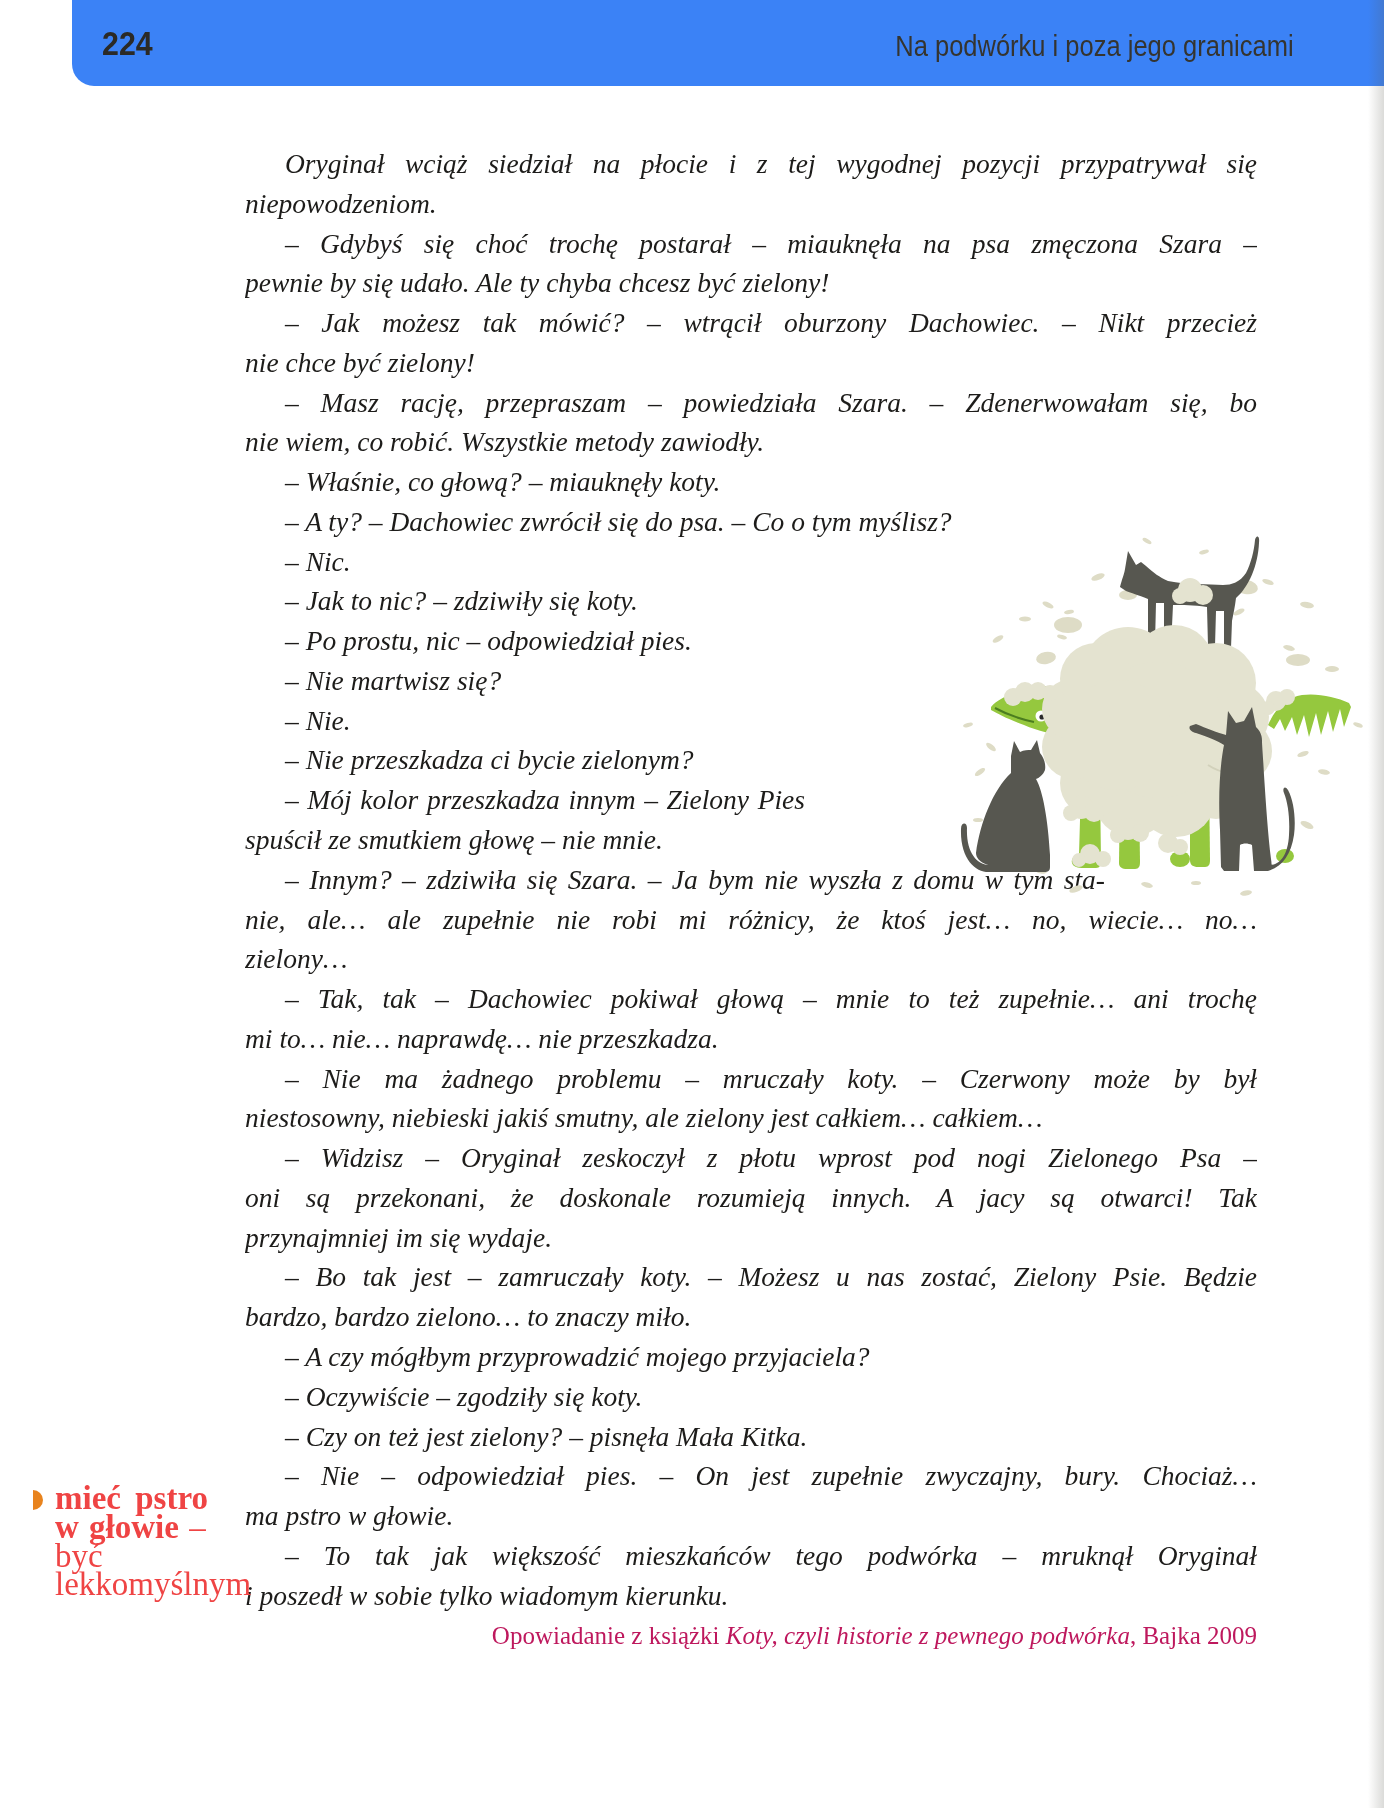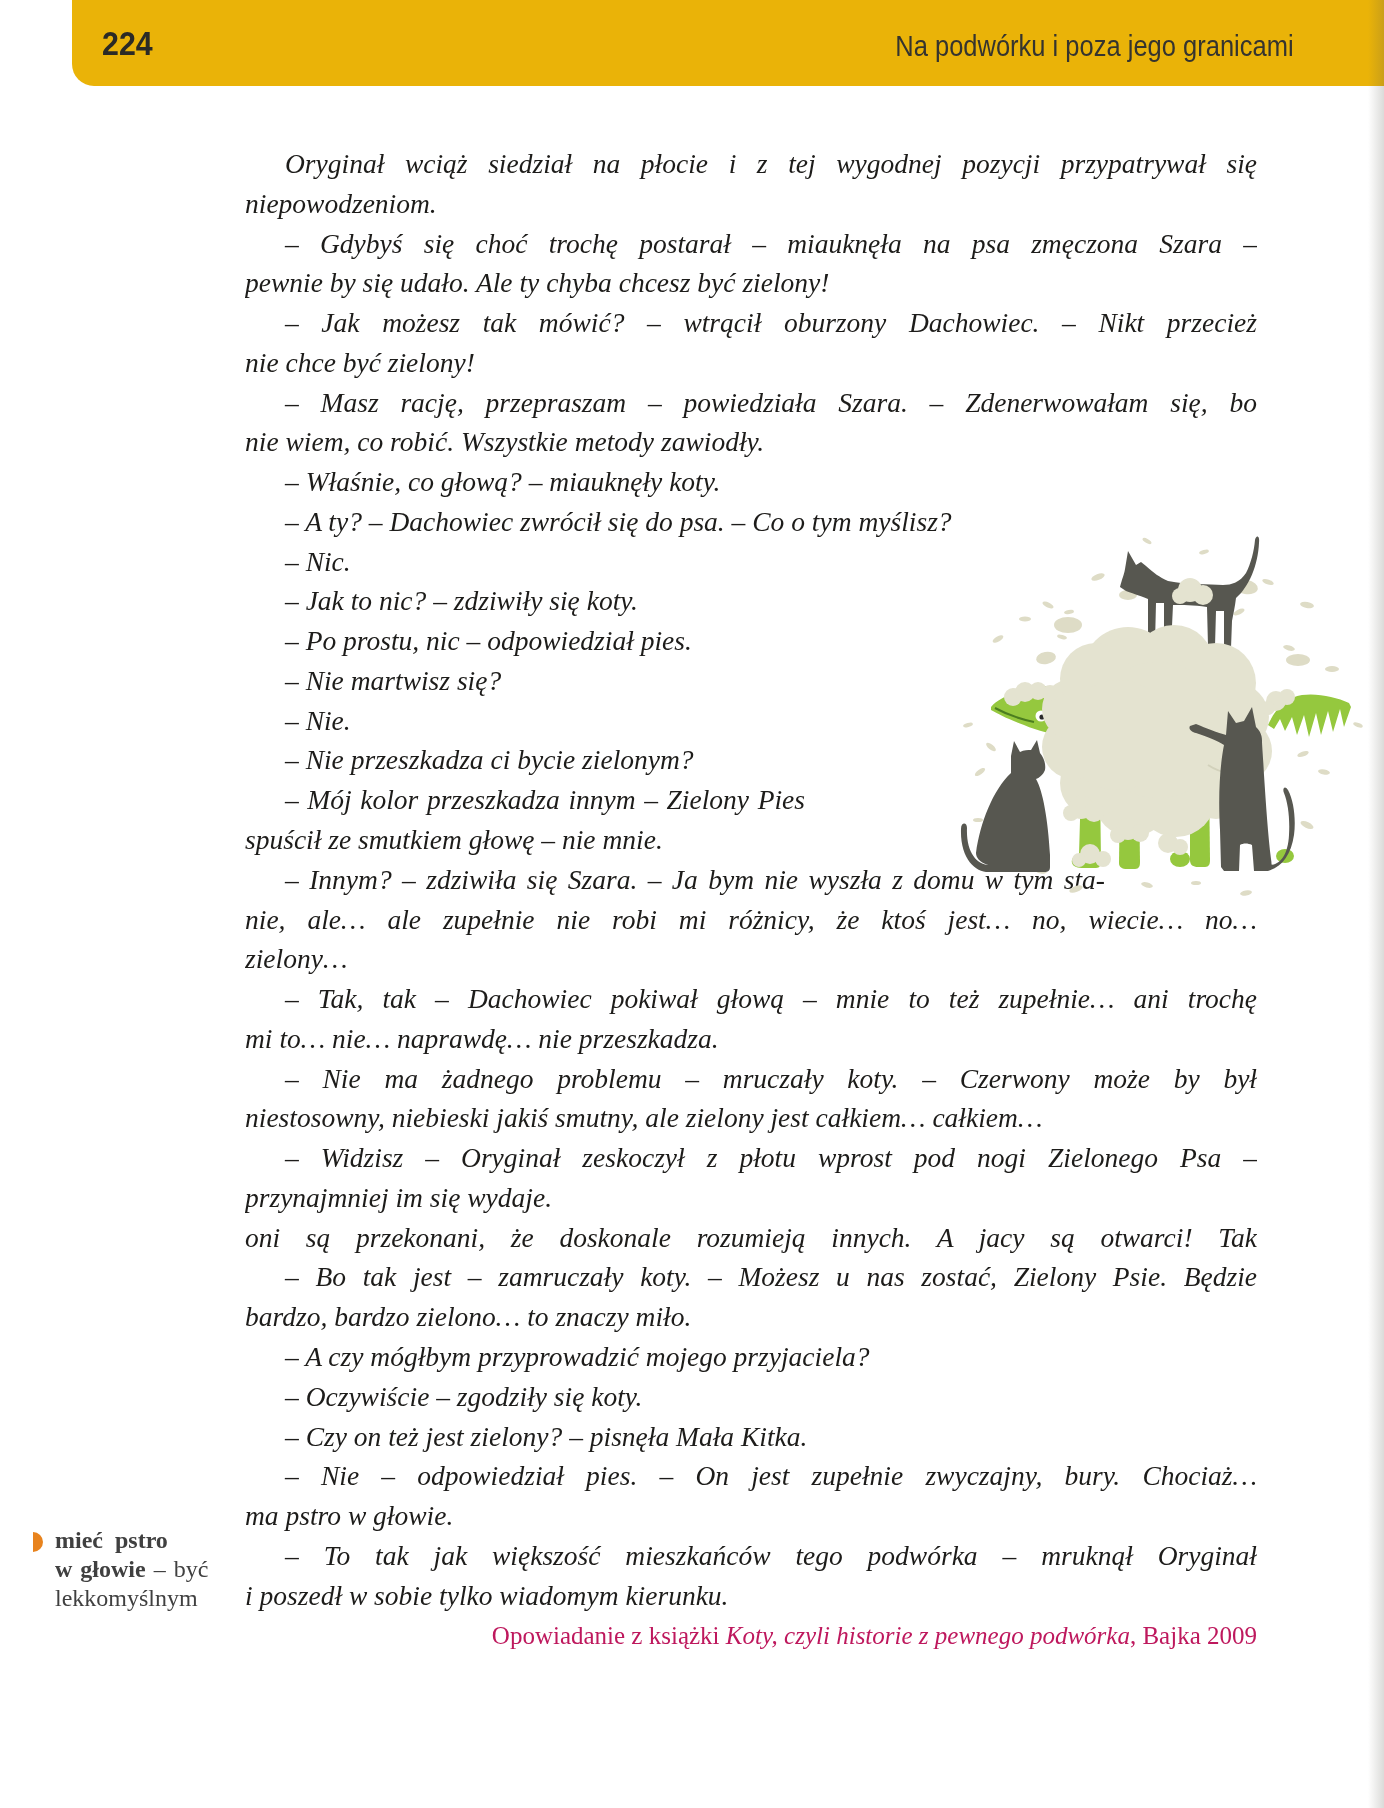--- a/index.html
+++ b/index.html
@@ -5,39 +5,39 @@
   html,body{margin:0;padding:0;}
   body{
     width:1384px;height:1808px;position:relative;background:#ffffff;
     font-family:"Liberation Serif",serif;color:#1d1c1a;overflow:hidden;
   }
   
   .page-edge{position:absolute;top:0;right:0;width:16px;height:1808px;
     background:linear-gradient(to right,rgba(90,90,80,0),rgba(90,90,80,0.22));}
   
   .header{position:absolute;left:72px;top:0;right:0;height:86px;
-    background:#eab308;border-radius:0 0 0 22px;}
+    background:#3b82f6;border-radius:0 0 0 22px;}
   .pagenum{position:absolute;left:30px;top:25px;
     font-family:"Liberation Sans",sans-serif;font-weight:700;font-size:33px;
     color:#2b2a26;transform:scaleX(0.92);transform-origin:left center;}
   .section-title{position:absolute;right:90px;top:29px;
     font-family:"Liberation Sans",sans-serif;font-weight:400;font-size:30px;
     color:#35342f;transform:scaleX(0.85);transform-origin:right center;}
   
   .story{position:absolute;left:245px;top:144px;width:1012px;
     font-size:27.5px;line-height:39.78px;}
   .line{height:39.78px;overflow:hidden;font-style:italic;}
   .ind{text-indent:40px;}
   .j{text-align:justify;text-align-last:justify;}
   
   .source{position:absolute;left:245px;top:1616px;width:1012px;
     text-align:right;font-size:25px;line-height:39px;color:#be185d;}
   
-  .note{position:absolute;left:33px;top:1526px;width:195px;
-    font-size:24px;line-height:28.8px;color:#404040;}
+  .note{position:absolute;left:33px;top:1484px;width:195px;
+    font-size:33px;line-height:28.8px;color:#ef4444;}
   .note .bullet{position:absolute;left:0;top:6px;width:10px;height:20px;
     background:#e8831d;border-radius:0 10px 10px 0;}
   .note-text{margin-left:22px;}
   .note-text .nl1{word-spacing:6px;}
   .note-text .nl2{word-spacing:2px;}
   .note b{font-weight:700;}
   
   .illu{position:absolute;left:828px;top:435px;width:556px;height:470px;}
 </style>
 </head>
@@ -69,22 +69,22 @@
     <div class="line ind j" style="width: 560px;">– Mój kolor przeszkadza innym – Zielony Pies</div>
     <div class="line">spuścił ze smutkiem głowę – nie mnie.</div>
     <div class="line ind j" style="width: 860px;">– Innym? – zdziwiła się Szara. – Ja bym nie wyszła z domu w tym sta-</div>
     <div class="line j">nie, ale… ale zupełnie nie robi mi różnicy, że ktoś jest… no, wiecie… no…</div>
     <div class="line">zielony…</div>
     <div class="line ind j">– Tak, tak – Dachowiec pokiwał głową – mnie to też zupełnie… ani trochę</div>
     <div class="line">mi to… nie… naprawdę… nie przeszkadza.</div>
     <div class="line ind j">– Nie ma żadnego problemu – mruczały koty. – Czerwony może by był</div>
     <div class="line">niestosowny, niebieski jakiś smutny, ale zielony jest całkiem… całkiem…</div>
     <div class="line ind j">– Widzisz – Oryginał zeskoczył z płotu wprost pod nogi Zielonego Psa –</div>
+    <div class="line j">oni są przekonani, że doskonale rozumieją innych. A jacy są otwarci! Tak</div>
     <div class="line">przynajmniej im się wydaje.</div>
-    <div class="line j">oni są przekonani, że doskonale rozumieją innych. A jacy są otwarci! Tak</div>
     <div class="line ind j">– Bo tak jest – zamruczały koty. – Możesz u nas zostać, Zielony Psie. Będzie</div>
     <div class="line">bardzo, bardzo zielono… to znaczy miło.</div>
     <div class="line ind">– A czy mógłbym przyprowadzić mojego przyjaciela?</div>
     <div class="line ind">– Oczywiście – zgodziły się koty.</div>
     <div class="line ind">– Czy on też jest zielony? – pisnęła Mała Kitka.</div>
     <div class="line ind j">– Nie – odpowiedział pies. – On jest zupełnie zwyczajny, bury. Chociaż…</div>
     <div class="line">ma pstro w głowie.</div>
     <div class="line ind j">– To tak jak większość mieszkańców tego podwórka – mruknął Oryginał</div>
     <div class="line">i poszedł w sobie tylko wiadomym kierunku.</div>
   </div>

